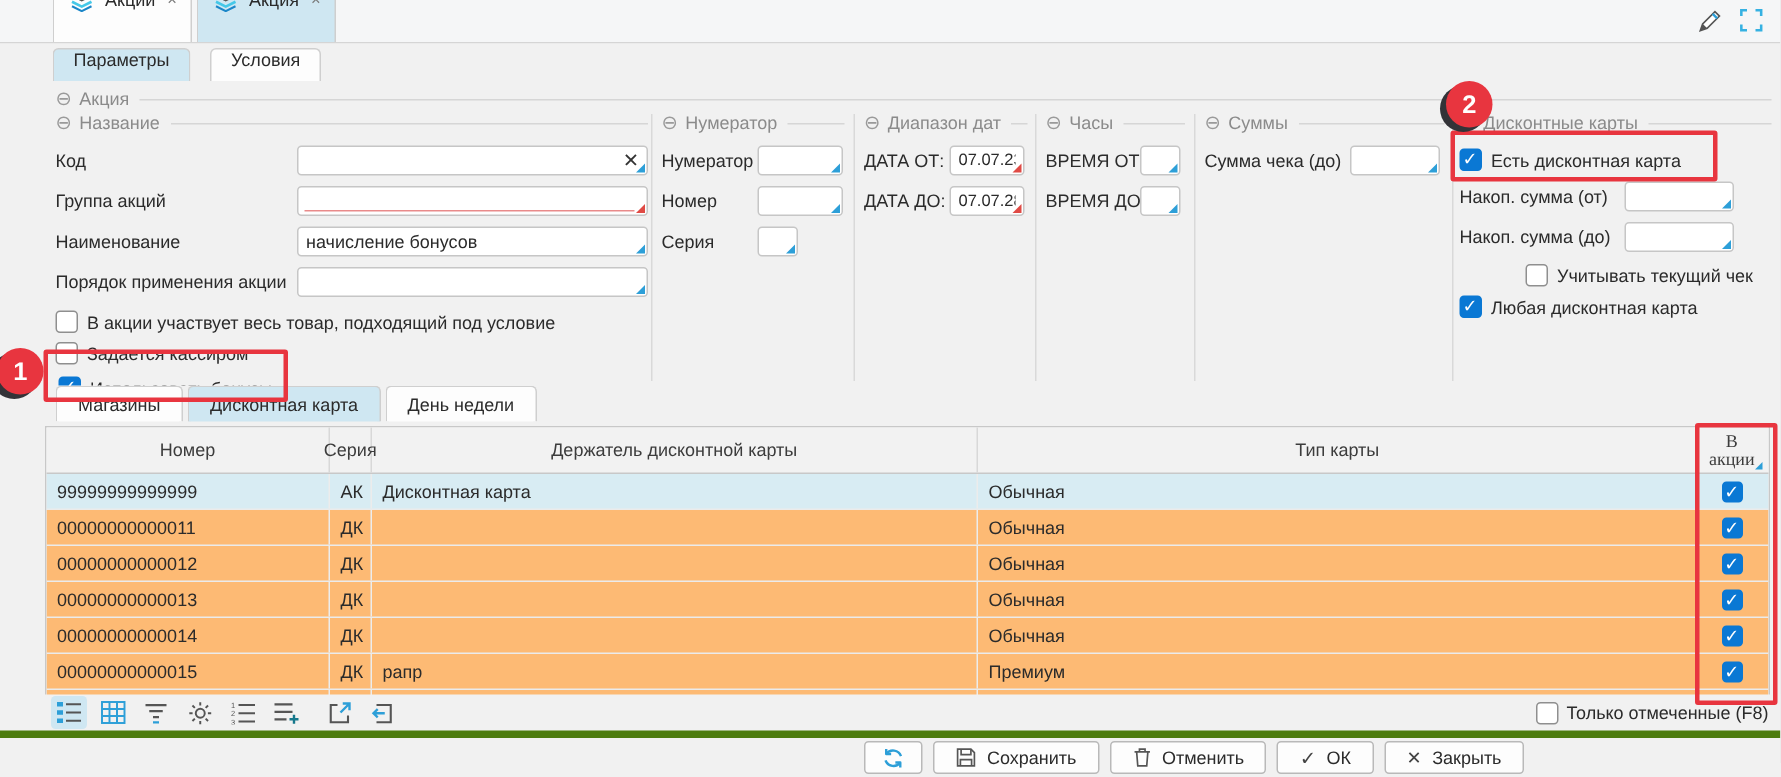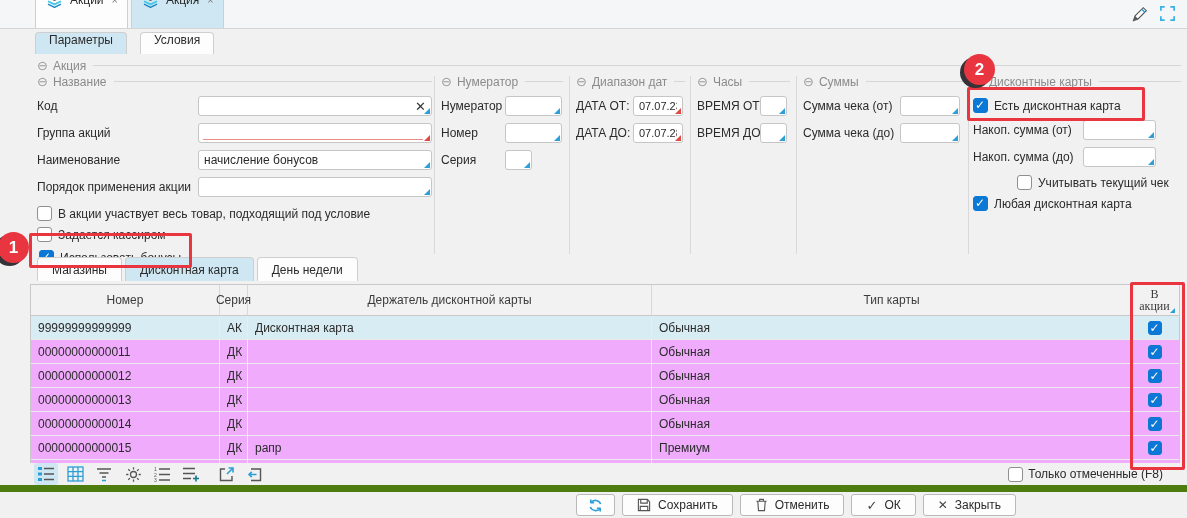--- a/index.html
+++ b/index.html
@@ -53,29 +53,29 @@
   
   .tbl{position:absolute;left:30px;top:284px;width:1150px;border:1px solid #c8c8c8;background:#fff;box-sizing:border-box;}
   .thead{display:grid;grid-template-columns:189px 28px 404px 480px 45px;height:30px;background:#f2f2f2;
          border-bottom:1px solid #c8c8c8;}
   .th{display:flex;align-items:center;justify-content:center;text-align:center;color:#3c3c3c;
       border-right:1px solid #d8d8d8;font-size:12px;line-height:12px;position:relative;padding:0 2px;box-sizing:border-box;}
   .th:last-child{border-right:none;}
   .th.sort::after{content:"";position:absolute;right:2px;bottom:2px;
       border-left:5px solid transparent;border-bottom:5px solid #2d9fd8;}
   .tbody{height:148px;overflow:hidden;}
-  .trow{display:grid;grid-template-columns:189px 28px 404px 480px 45px;height:23px;border-bottom:1px solid #ebebeb;background:#f0abfc;}
+  .trow{display:grid;grid-template-columns:189px 28px 404px 480px 45px;height:23px;border-bottom:1px solid #ebebeb;background:#fdba74;}
   .trow.sel{background:#d8ecf3;}
   .td{display:flex;align-items:center;padding:0 7px;border-right:1px solid #ececec;overflow:hidden;
       white-space:nowrap;box-sizing:border-box;}
   .td:last-child{border-right:none;justify-content:center;padding:0;}
   .td .cb{width:14px;height:14px;}
   
   .ttoolbar{position:absolute;left:0;top:463px;width:1187px;height:29px;background:#f1f1f1;
-            border-bottom:7px solid #4d7c0f;display:flex;align-items:center;padding:0 24px 0 34px;box-sizing:border-box;}
+            border-bottom:5px solid #4d7c0f;display:flex;align-items:center;padding:0 8px 0 34px;box-sizing:border-box;}
   .tico{width:24px;height:22px;display:inline-flex;align-items:center;justify-content:center;margin-right:5px;border-radius:3px;}
   .tico.active{background:#cfe7f2;}
   .onlymarked{margin-left:auto;display:flex;align-items:center;gap:5px;}
   
   .footer{position:absolute;left:0;top:492px;width:1024px;height:26px;background:#f1f1f1;
           display:flex;align-items:center;justify-content:flex-end;gap:7px;padding-right:8px;box-sizing:border-box;}
   .btn{height:22px;display:inline-flex;align-items:center;gap:7px;padding:0 14px;background:#fdfdfd;
        border:1px solid #b9b9b9;border-radius:3px;font-size:12px;color:#2b2b2b;cursor:pointer;}
   .btn .bico{display:inline-flex;align-items:center;}
   
@@ -263,26 +263,20 @@
             <span class="val"></span>
           </div>
       </div>
     </div>
 
     <div class="sec" style="left:803px;width:160px;">
       <div class="gh">
         <span class="gicon">⊖</span>
         <span>Суммы</span>
         <span class="gline"></span>
-      </div>
-      <div class="frow">
-        <span class="flabel" style="width:97px;">Сумма чека (от)</span>
-        <div class="fbox cblue" style="width:60px;">
-            <span class="val"></span>
-          </div>
       </div>
       <div class="frow">
         <span class="flabel" style="width:97px;">Сумма чека (до)</span>
         <div class="fbox cblue" style="width:60px;">
             <span class="val"></span>
           </div>
       </div>
     </div>
 
     <div class="sec" style="left:973px;width:208px;">

